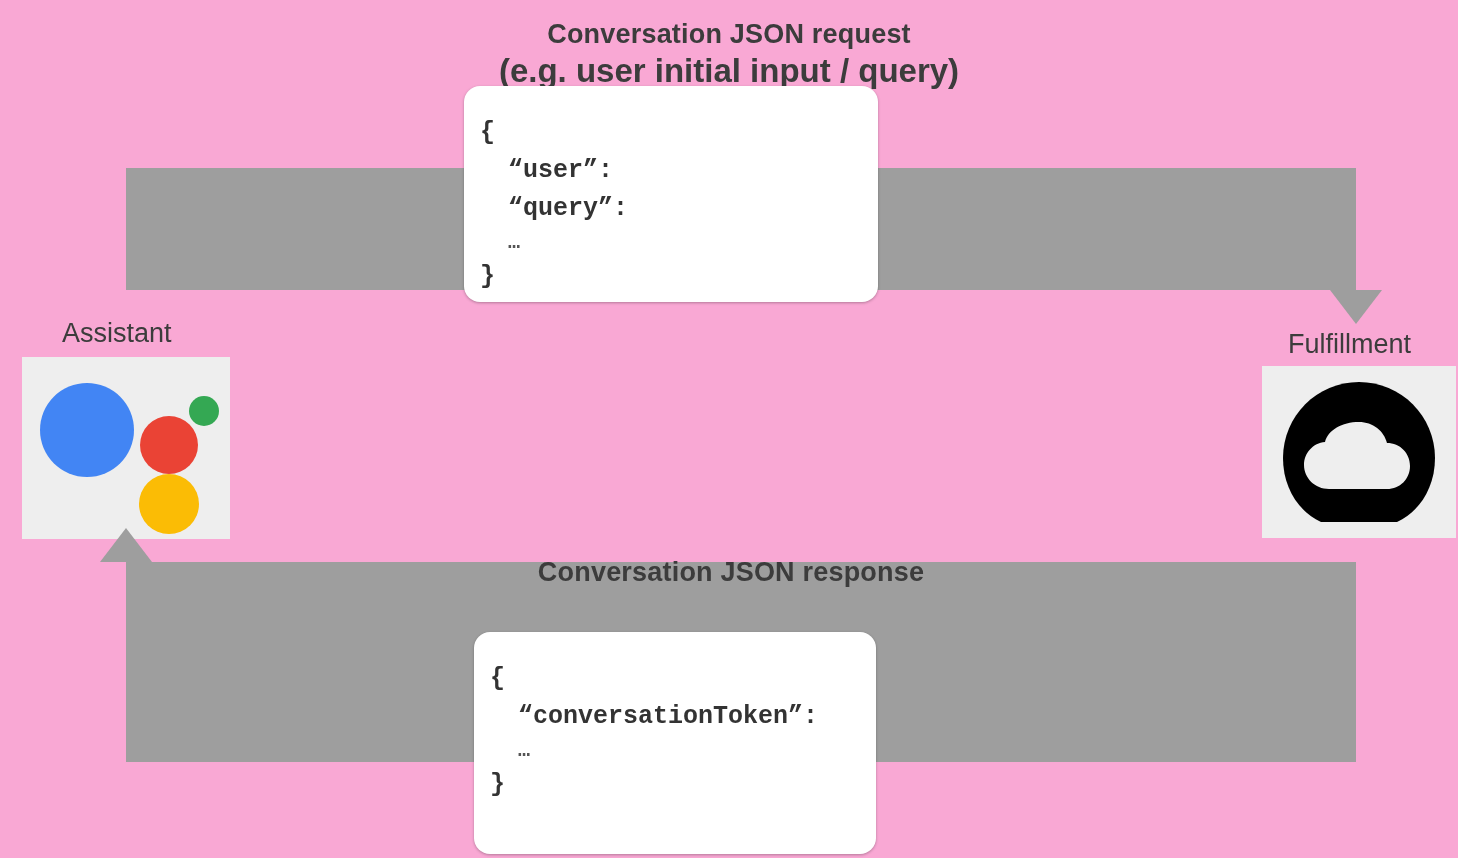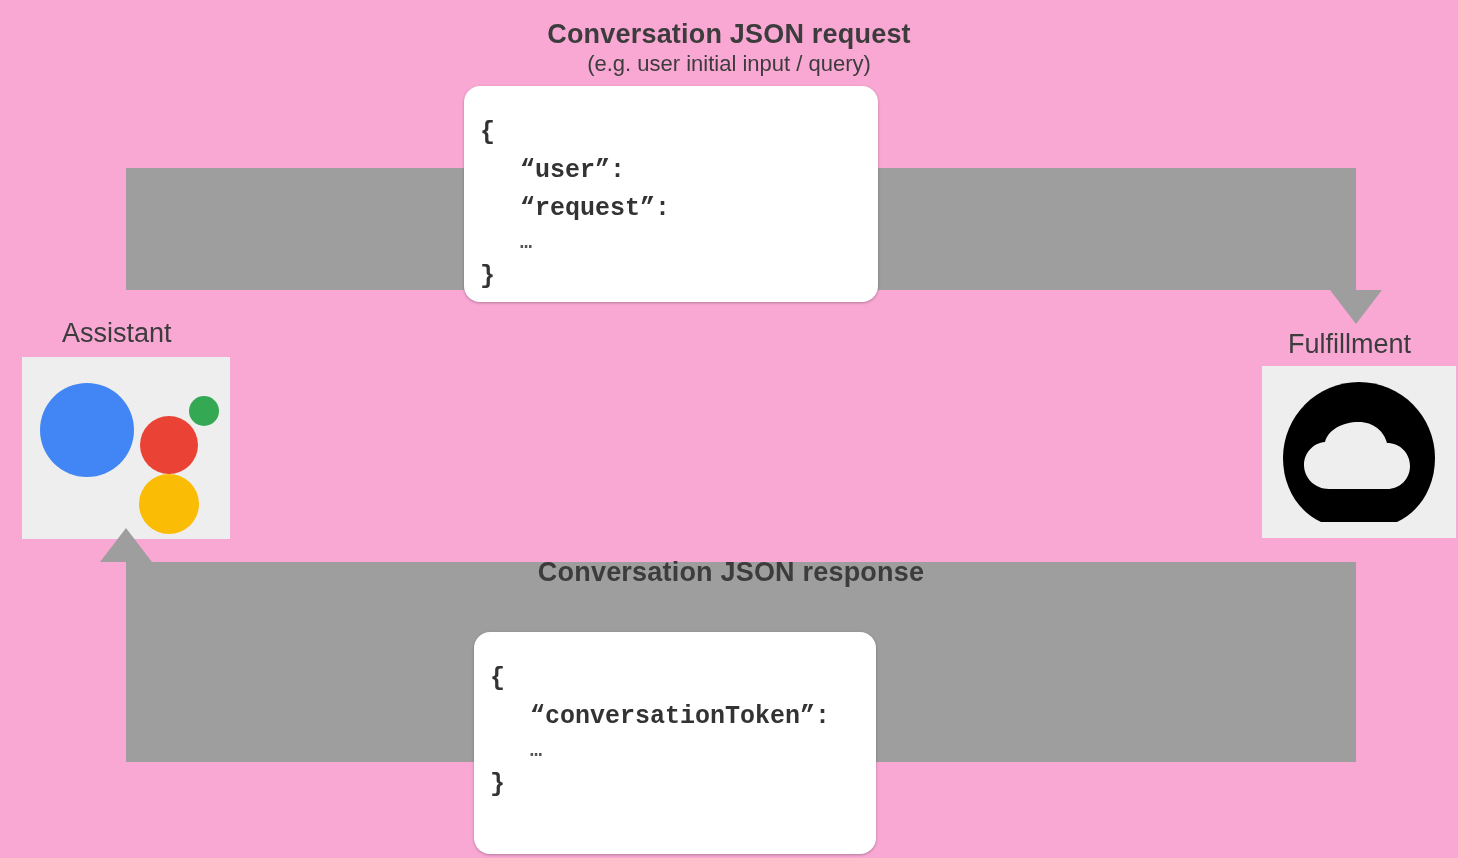--- a/index.html
+++ b/index.html
@@ -49,22 +49,22 @@
     pointer-events: none;
   }
   .band-label .l1 {
     display: block;
     font-size: 27px;
     font-weight: 700;
     letter-spacing: 0.2px;
   }
   .band-label .l2 {
     display: block;
-    font-size: 22px;
-    font-weight: 400;
+    font-size: 33px;
+    font-weight: 700;
     text-align: center;
   }
 
   
   .endpoint-label {
     position: absolute;
     color: #3c3c3c;
     font-size: 27px;
     font-weight: 400;
     white-space: nowrap;
@@ -83,21 +83,21 @@
     font-weight: 700;
     color: #333333;
     line-height: 1.52;
   }
   .json-card .ln {
     display: block;
     white-space: pre;
     padding-left: 16px;
   }
   .json-card .ln.ind {
-    padding-left: 56px;
+    padding-left: 44px;
   }
   .json-card .ln.ell {
     font-size: 20px;
     color: #555555;
   }
 
   
   .logo-tile {
     position: absolute;
     background: #eeeeee;
@@ -125,21 +125,21 @@
   <div class="arrow-head down" style="left:1330px; top:290px;"></div>
 
   <div class="band-label" style="left:0; top:18px;">
     <span class="l1">Conversation JSON request</span>
     <span class="l2">(e.g. user initial input / query)</span>
   </div>
 
   <div class="json-card" style="left:464px; top:86px; width:414px; height:216px;">
     <span class="ln">{</span>
     <span class="ln ind">“user”:</span>
-    <span class="ln ind">“request”:</span>
+    <span class="ln ind">“query”:</span>
     <span class="ln ind ell">…</span>
     <span class="ln">}</span>
   </div>
 
   <div class="endpoint-label" style="left:62px; top:318px;">Assistant</div>
 
   <div class="endpoint-label" style="left:1288px; top:329px;">Fulfillment</div>
 
   <div class="logo-tile" style="left:22px; top:357px; width:208px; height:182px;">
     <span class="dot" style="left:18px; top:26px; width:94px; height:94px; background:#4285F4;"></span>

